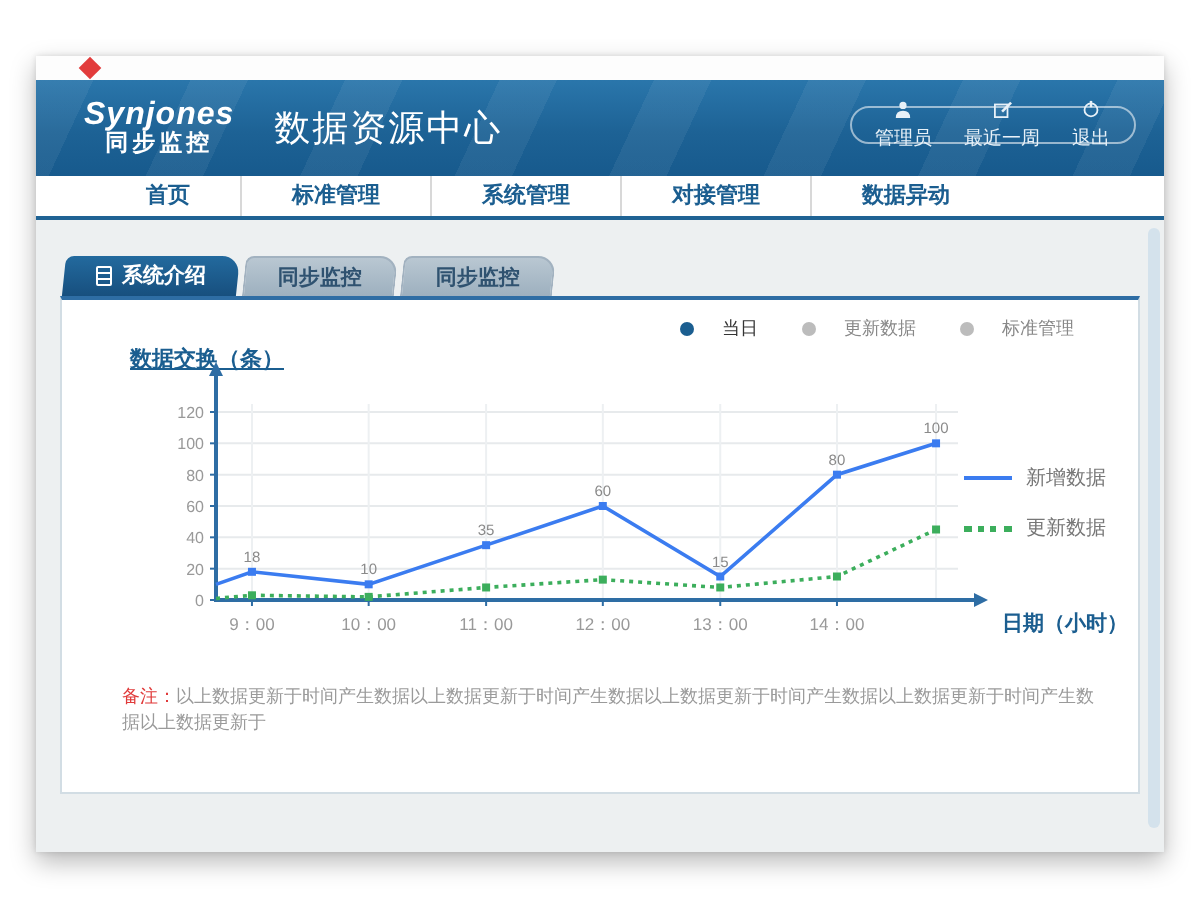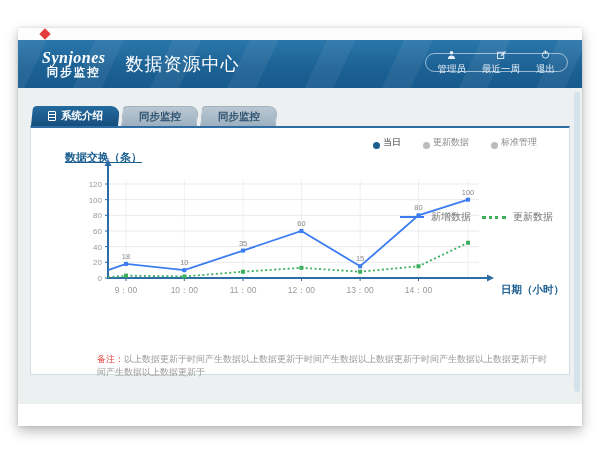--- a/index.html
+++ b/index.html
@@ -5,21 +5,21 @@
   * { margin:0; padding:0; box-sizing:border-box; }
   html,body { width:600px; height:450px; overflow:hidden; background:#ffffff;
     font-family:"Liberation Sans","DejaVu Sans",sans-serif; }
   .app { position:absolute; left:18px; top:28px; width:564px; height:398px;
     background:#fff; box-shadow:0 5px 12px rgba(0,0,0,.28), 0 0 3px rgba(0,0,0,.12); }
   .top-strip { height:12px; background:#fdfdfd; position:relative; }
   .diamond { position:absolute; left:23px; top:2px; width:8px; height:8px;
     background:#e23c3c; transform:rotate(45deg); }
   
   .header { height:48px; background:linear-gradient(180deg,#2a76ab 0%, #1d6295 55%, #175a8d 100%);
-    position:relative; display:flex; align-items:center; padding:0 14px 0 24px; overflow:hidden;font-family:Liberation Serif, serif; }
+    position:relative; display:flex; align-items:center; padding:0 14px 0 24px; overflow:hidden; }
   .header:before { content:""; position:absolute; inset:0;
     background:repeating-linear-gradient(115deg, rgba(255,255,255,.06) 0 26px, rgba(255,255,255,0) 26px 70px); }
   .logo { position:relative; color:#fff; line-height:1.05; text-align:center; }
   .logo .brand { font-size:16px; font-weight:bold; font-style:italic; letter-spacing:.5px; }
   .logo .brand-sub { font-size:11.5px; font-weight:bold; letter-spacing:2px; }
   .app-title { position:relative; color:#fff; font-size:18px; margin-left:20px; margin-top:0; letter-spacing:1px; }
   .user-pill { position:absolute; right:14px; top:13px; height:19px; border:1px solid rgba(255,255,255,.55);
     border-radius:10px; display:flex; align-items:center; padding:0 12px; gap:16px; }
   .user-item { display:flex; align-items:center; gap:4px; color:#e8f1f8; font-size:9.5px; cursor:pointer;flex-direction:column; }
   .user-item svg { display:block; }
@@ -35,31 +35,31 @@
     font-size:10.5px; font-weight:bold; border-radius:4px 9px 0 0; cursor:pointer;
     transform:skewX(-6deg); margin-right:3px; }
   .tab > * { transform:skewX(6deg); }
   .tab.active { background:linear-gradient(180deg,#236a9e,#174f7e); color:#fff; }
   .tab.inactive { background:linear-gradient(180deg,#b9c7d2,#9db0bf); color:#2f5270; border:1px solid #a2b2c0; border-bottom:none; }
   .doc-icon { width:8px; height:10px; border:1px solid #fff; border-radius:1px;
     background:repeating-linear-gradient(180deg, transparent 0 2px, #fff 2px 3px); }
   
   .card { background:#fff; border:1px solid #d2dde4; border-top:2px solid #2e6da4; height:249px; position:relative; }
   .filters { position:absolute; top:8px; right:32px; display:flex; gap:22px; }
-  .filter { display:flex; align-items:flex-end; gap:3px; font-size:9px; color:#888; cursor:pointer; }
+  .filter { display:flex; align-items:center; gap:14px; font-size:9px; color:#888; cursor:pointer; }
   .filter .dot { width:7px; height:7px; border-radius:50%; background:#bcbcbc; }
   .filter.selected { color:#333; }
   .filter.selected .dot { background:#1b5e90; }
   .y-title { position:absolute; top:22px; left:34px; font-size:11px; font-weight:bold; color:#1b5e90;text-decoration:underline; }
   .chart-wrap { position:absolute; top:0; left:0; }
-  .legend { position:absolute; top:82px; right:16px; display:flex; gap:11px; }
+  .legend { position:absolute; top:82px; right:16px; display:flex; flex-direction:column; gap:11px; }
   .legend-item { display:flex; align-items:center; gap:7px; font-size:10px; color:#777; cursor:pointer; }
   .swatch { width:24px; border-top:2px solid #3b7cf0; height:0; }
   .swatch.dotted { border-top-style:dotted; border-top-width:3px; }
-  .note { position:absolute; left:30px; right:20px; top:225px; font-size:9px; color:#9a9a9a; line-height:1.4;margin-left:36px; }
+  .note { position:absolute; left:30px; right:20px; top:192px; font-size:9px; color:#9a9a9a; line-height:1.4; }
   .note .prefix { color:#e03a3a; }
 </style>
 </head>
 <body>
 
 <div class="app">
   <div class="top-strip">
     <div class="diamond"></div>
   </div>
 
@@ -93,20 +93,27 @@
             <svg width="9" height="9" viewBox="0 0 10 10">
               <circle cx="5" cy="5.5" r="3.6" fill="none" stroke="#e8f1f8"></circle>
               <line x1="5" y1="0.5" x2="5" y2="4" stroke="#e8f1f8" stroke-width="1.4"></line>
             </svg>
           </span>
         <span>退出</span>
       </div>
     </div>
   </div>
 
+  <div class="nav">
+    <div class="nav-item">首页</div>
+    <div class="nav-item">标准管理</div>
+    <div class="nav-item">系统管理</div>
+    <div class="nav-item">对接管理</div>
+    <div class="nav-item">数据异动</div>
+  </div>
 
   <div class="content">
     <div class="tabs">
       <div class="tab active">
         <span class="doc-icon"></span>
         <span>系统介绍</span>
       </div>
       <div class="tab inactive">
         <span>同步监控</span>
       </div>

